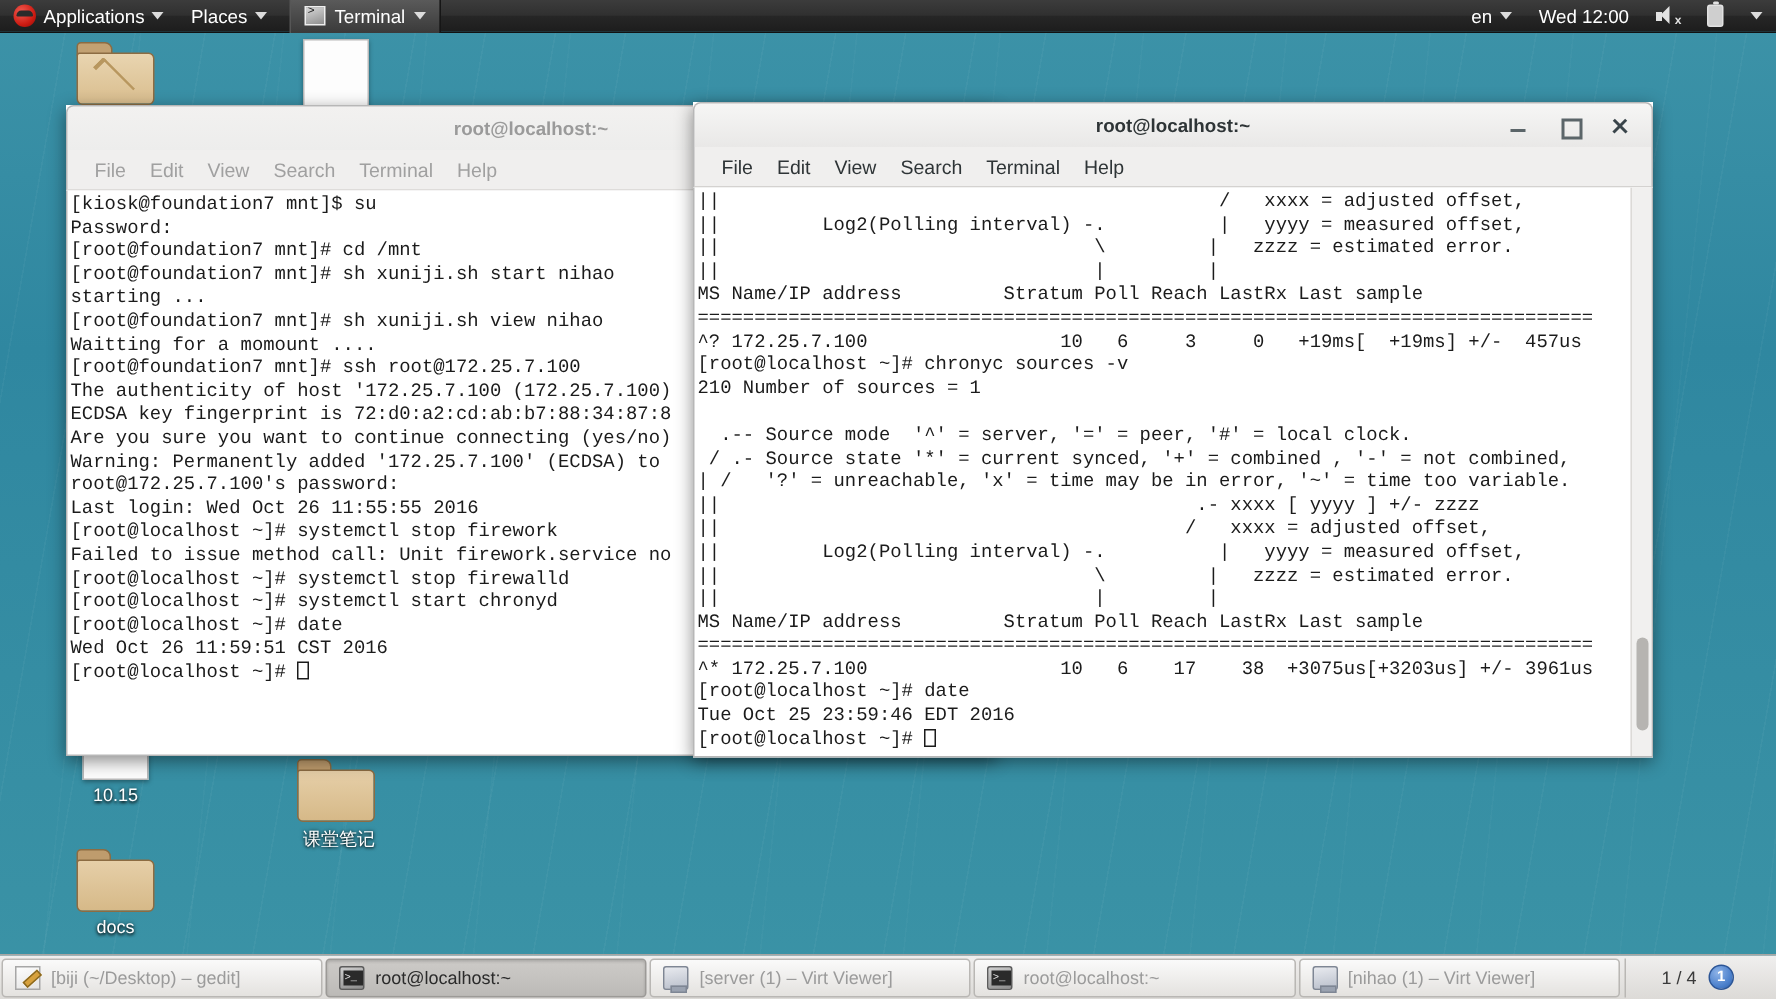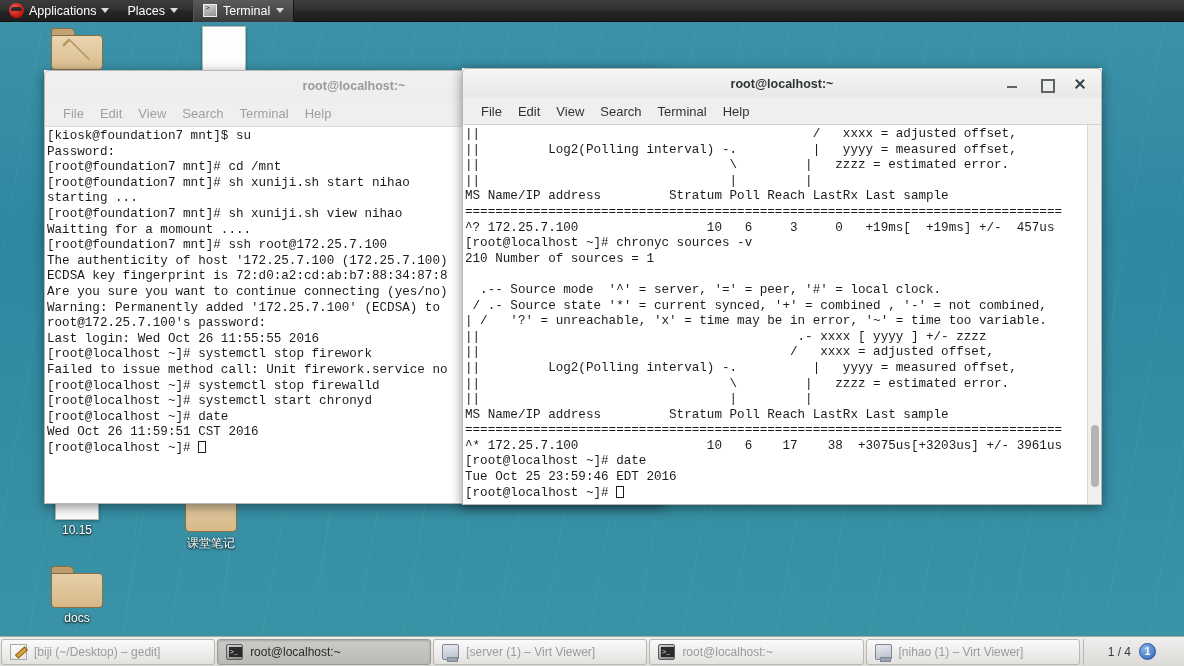--- a/index.html
+++ b/index.html
@@ -327,20 +327,42 @@
   <div class="pl-item">
     <span>Places</span>
     <span class="caret-dn"></span>
   </div>
   <div id="terminal-indicator">
     <span class="mini-term"></span>
     <span>Terminal</span>
     <span class="caret-dn"></span>
   </div>
 
+  <div id="panel-right">
+    <div class="pl-item">
+      <span>en</span>
+      <span class="caret-dn"></span>
+    </div>
+    <div class="pl-item">
+      <span>Wed 12:00</span>
+    </div>
+    <div class="pl-item">
+      <span class="speaker-icon">
+        <span class="spk-body"></span>
+          <span class="spk-cone"></span>
+          <span class="spk-x">x</span>
+      </span>
+    </div>
+    <div class="pl-item">
+      <span class="battery-icon"></span>
+    </div>
+    <div class="pl-item">
+      <span class="caret-dn"></span>
+    </div>
+  </div>
 </div>
 
 <div class="desk-icon" style="left:38px; top:28px;">
   <span class="folder-open-ico">
     <span class="tab"></span>
       <span class="body"></span>
       <span class="chev"></span>
   </span>
 </div>
 
@@ -363,21 +385,21 @@
 
 <div class="desk-icon" style="left:38px; top:486px;">
   <span class="doc-ico" style="height:34px;">
     <span class="ln" style="width:88%"></span>
     <span class="ln" style="width:70%"></span>
     <span class="ln" style="width:92%"></span>
   </span>
   <span class="lbl">10.15</span>
 </div>
 
-<div class="desk-icon" style="left:172px; top:490px;">
+<div class="desk-icon" style="left:172px; top:506px;align-items:flex-end;">
   <span class="folder-ico">
     <span class="tab"></span>
       <span class="body"></span>
   </span>
   <span class="lbl">课堂笔记</span>
 </div>
 
 <div class="desk-icon" style="left:38px; top:566px;">
   <span class="folder-ico">
     <span class="tab"></span>

